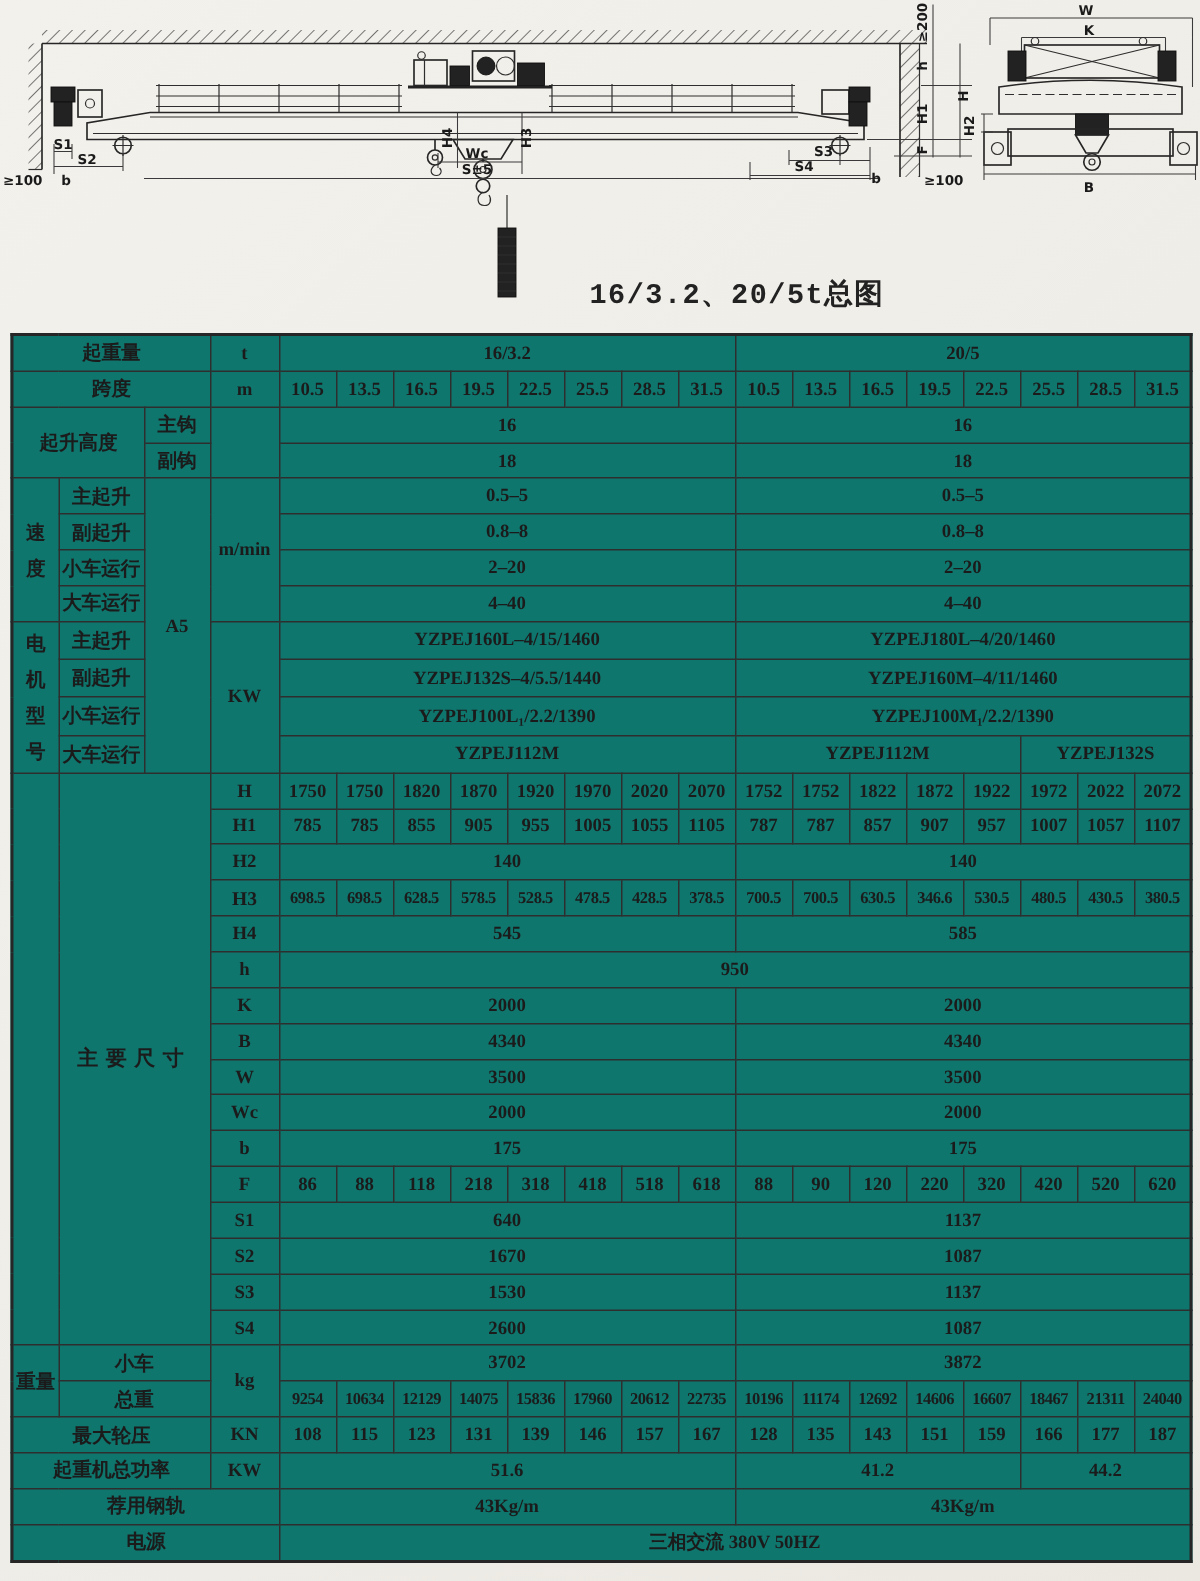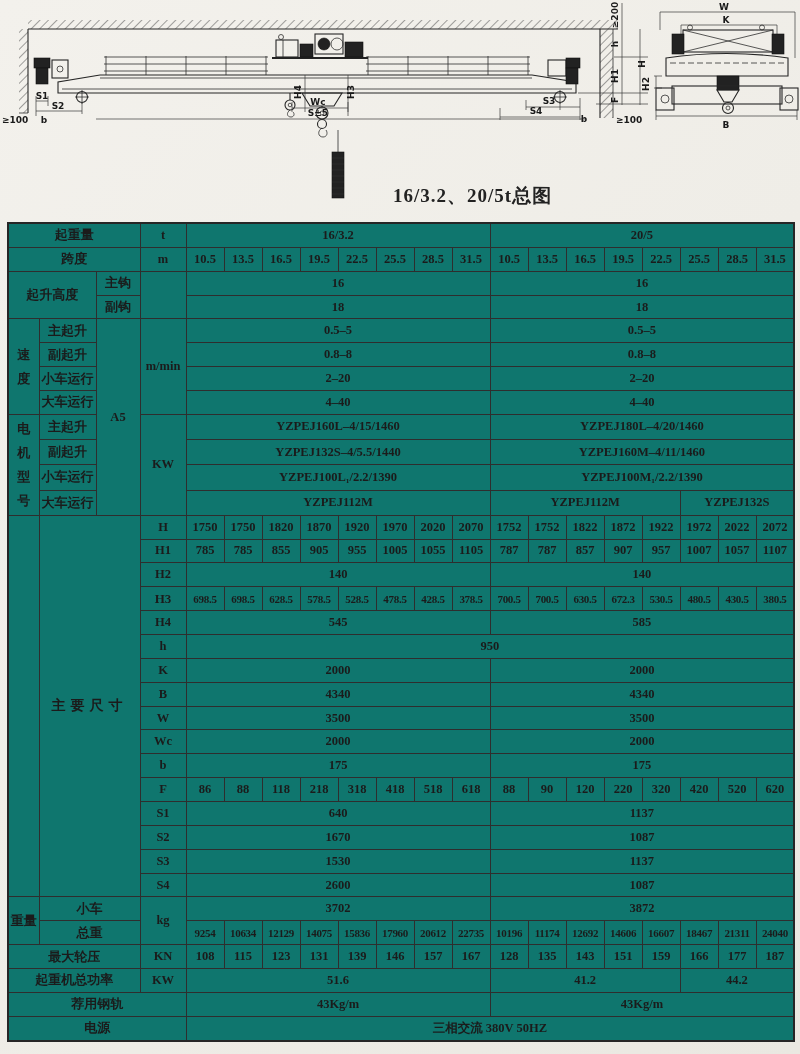--- a/index.html
+++ b/index.html
@@ -4,21 +4,21 @@
 <style>
   html,body{margin:0;padding:0;}
   body{
     width:800px;height:1054px;position:relative;overflow:hidden;
     background:linear-gradient(135deg,#f3f1ec 0%,#efede7 55%,#eae8e1 100%);
     font-family:"Liberation Serif","DejaVu Serif",serif;color:#1c1c1c;
   }
   .drawing{position:absolute;left:0;top:0;}
   .title{
     position:absolute;left:393px;top:183px;width:260px;
-    font-family:Liberation Serif, serif;
+    font-family:Liberation Mono, monospace;
     font-weight:bold;font-size:19px;color:#222;letter-spacing:1px;
   }
   table.spec{
     position:absolute;left:7px;top:222px;width:787px;height:820px;
     border-collapse:collapse;table-layout:fixed;background:#0f766e;
     border:2px solid #262626;
   }
   td{
     border:1px solid #2e2e2e;text-align:center;vertical-align:middle;
     font-weight:bold;font-size:12.5px;color:#1b1b1b;padding:0;
@@ -339,21 +339,21 @@
         <td>698.5</td>
         <td>628.5</td>
         <td>578.5</td>
         <td>528.5</td>
         <td>478.5</td>
         <td>428.5</td>
         <td>378.5</td>
         <td>700.5</td>
         <td>700.5</td>
         <td>630.5</td>
-        <td>672.3</td>
+        <td>346.6</td>
         <td>530.5</td>
         <td>480.5</td>
         <td>430.5</td>
         <td>380.5</td>
       </tr>
       <tr>
         <td>H4</td>
         <td colspan="8">545</td>
         <td colspan="8">585</td>
       </tr>

